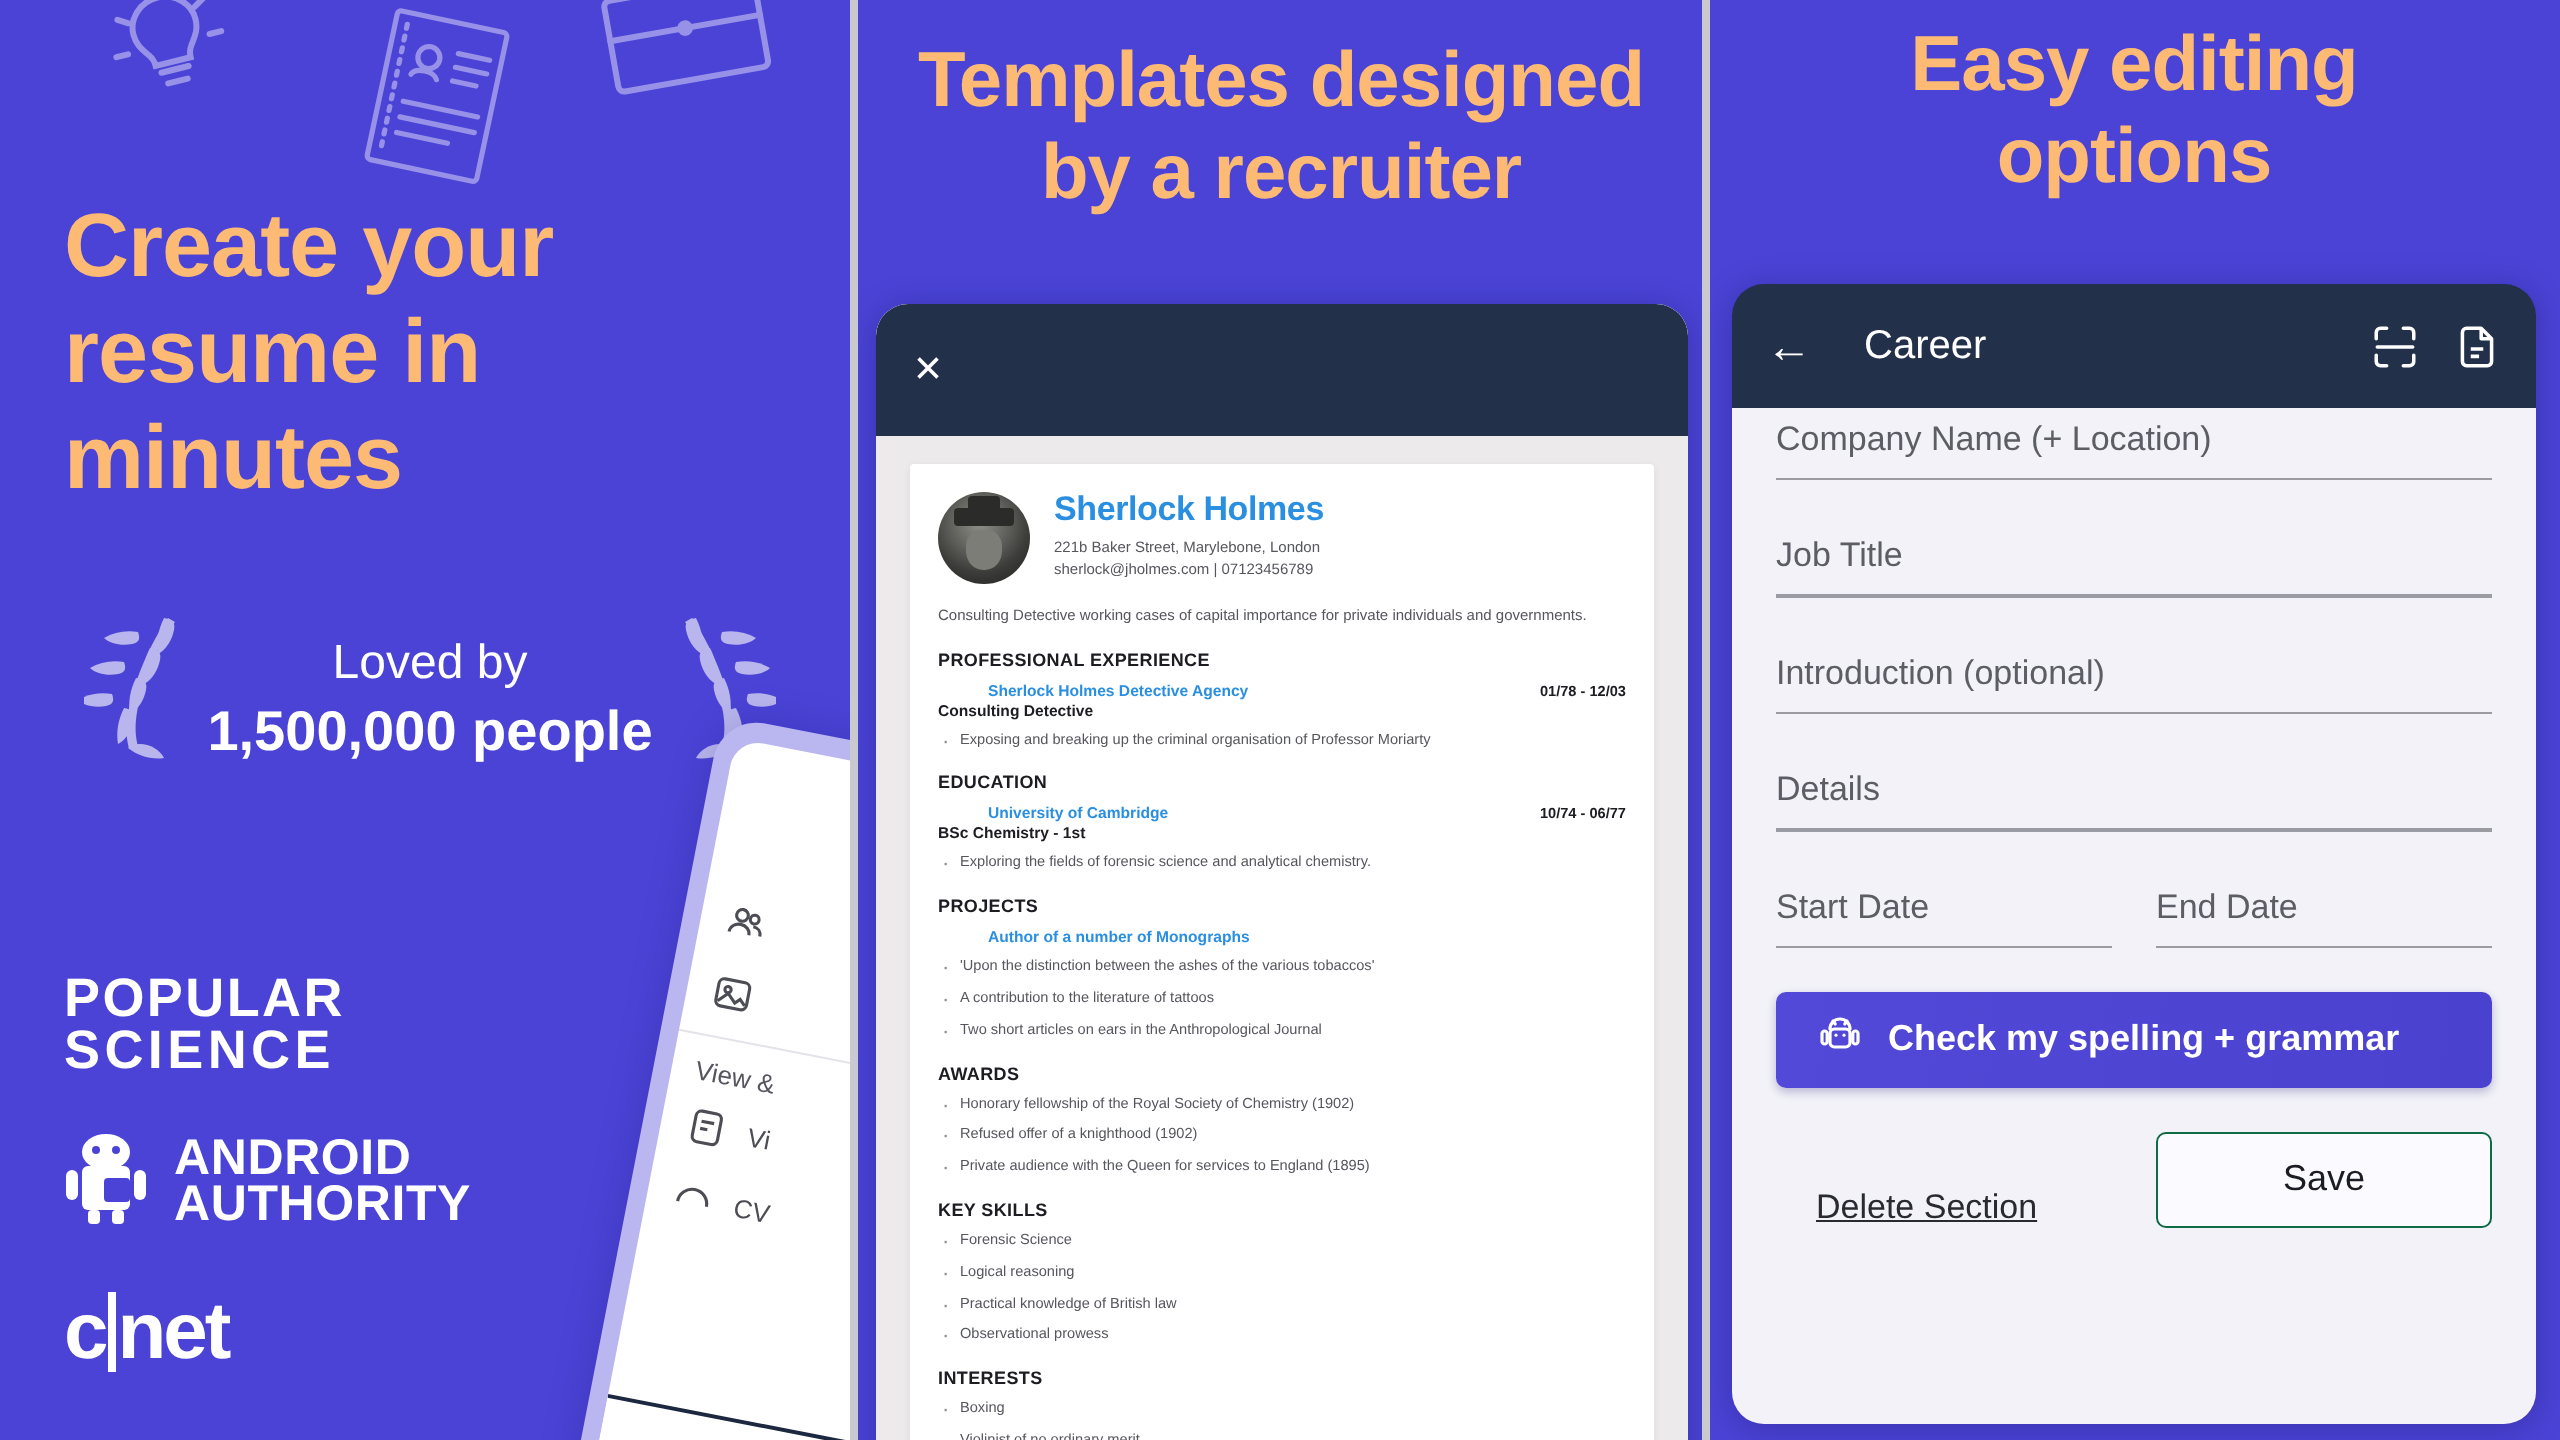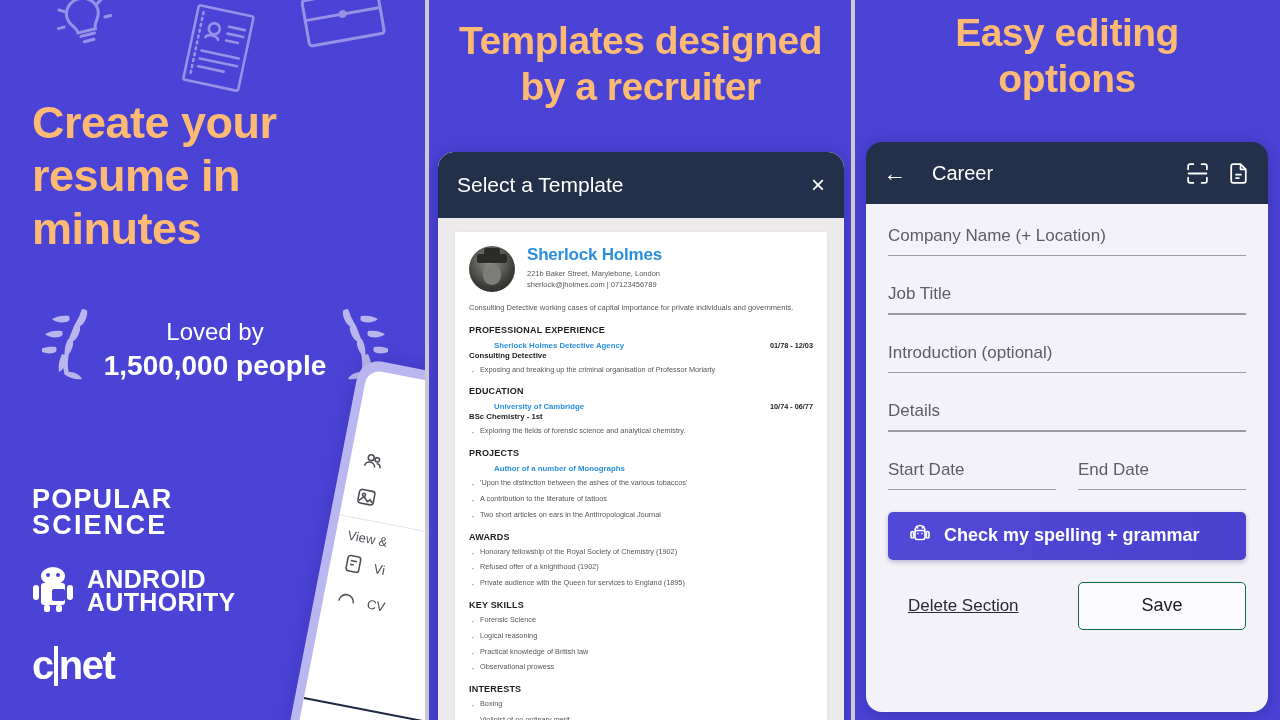--- a/index.html
+++ b/index.html
@@ -117,32 +117,32 @@
   
   .rt-phone { position:absolute; left:12px; top:142px; width:402px; height:570px;
               z-index:10; border-radius:16px; overflow:hidden;
               box-shadow:0 2px 16px rgba(12,8,60,.25); }
   .rt-header { height:62px; background:#22304a; display:flex; align-items:center;
                padding:0 17px; gap:16px; }
   .rt-back { color:#fff; font-size:23px; line-height:1; }
   .rt-title { color:#fff; font-size:20px; flex:1; margin-left:10px; }
   .rt-icon { width:25px; height:25px; flex:0 0 auto; }
   .rt-body { position:absolute; left:0; right:0; top:62px; bottom:0;
-             background:#f2f2f8; padding:22px 22px 0; }
+             background:#f2f2f8; padding:6px 22px 0; }
   .field { margin-bottom:28px; }
   .field-label { font-size:17px; color:#5d5d66; padding-bottom:9px; }
   .field-line { height:1.4px; background:#9b9ba3; }
   .field-row { display:flex; gap:22px; margin-bottom:22px; }
   .field-row .field { flex:1; margin-bottom:0; }
   .spell-btn { display:flex; align-items:center; gap:12px; height:48px;
                background:linear-gradient(95deg,#5249d8 0%,#4a41cf 100%);
                border-radius:5px; padding:0 20px; color:#fff;
                font-size:18px; font-weight:bold; cursor:pointer;
                box-shadow:0 2px 5px rgba(35,25,120,.28); }
-  .btn-row { display:flex; align-items:center; justify-content:space-between;
+  .btn-row { display:flex; align-items:flex-end; justify-content:space-between;
              margin-top:22px; }
   .del-btn { font-size:17px; color:#2a2a32; text-decoration:underline;
              cursor:pointer; margin-left:20px; }
   .save-btn { width:168px; height:48px; border:1.6px solid #0f6b46;
               border-radius:5px; background:#fafaff; color:#1c1c24;
               font-size:18px; display:flex; align-items:center;
               justify-content:center; cursor:pointer; }
 </style>
 </head>
 <body>
@@ -284,21 +284,20 @@
   </div>
 
   <div class="panel-gap" style="left:425px"></div>
 
   <div class="panel panel-mid">
     <div class="headline hl-mid">Templates designed by a recruiter</div>
 
     <div class="mid-phone">
       <div class="mid-body">
         <div class="mid-header">
-          <span class="mid-title">Select a Template</span>
           <span class="mid-close">×</span>
         </div>
 
         <div class="mid-scroll">
           <div class="resume-card">
 
             <div class="r-head">
               <div class="r-photo">
                 <span class="hat"></span>
                   <span class="face"></span>

